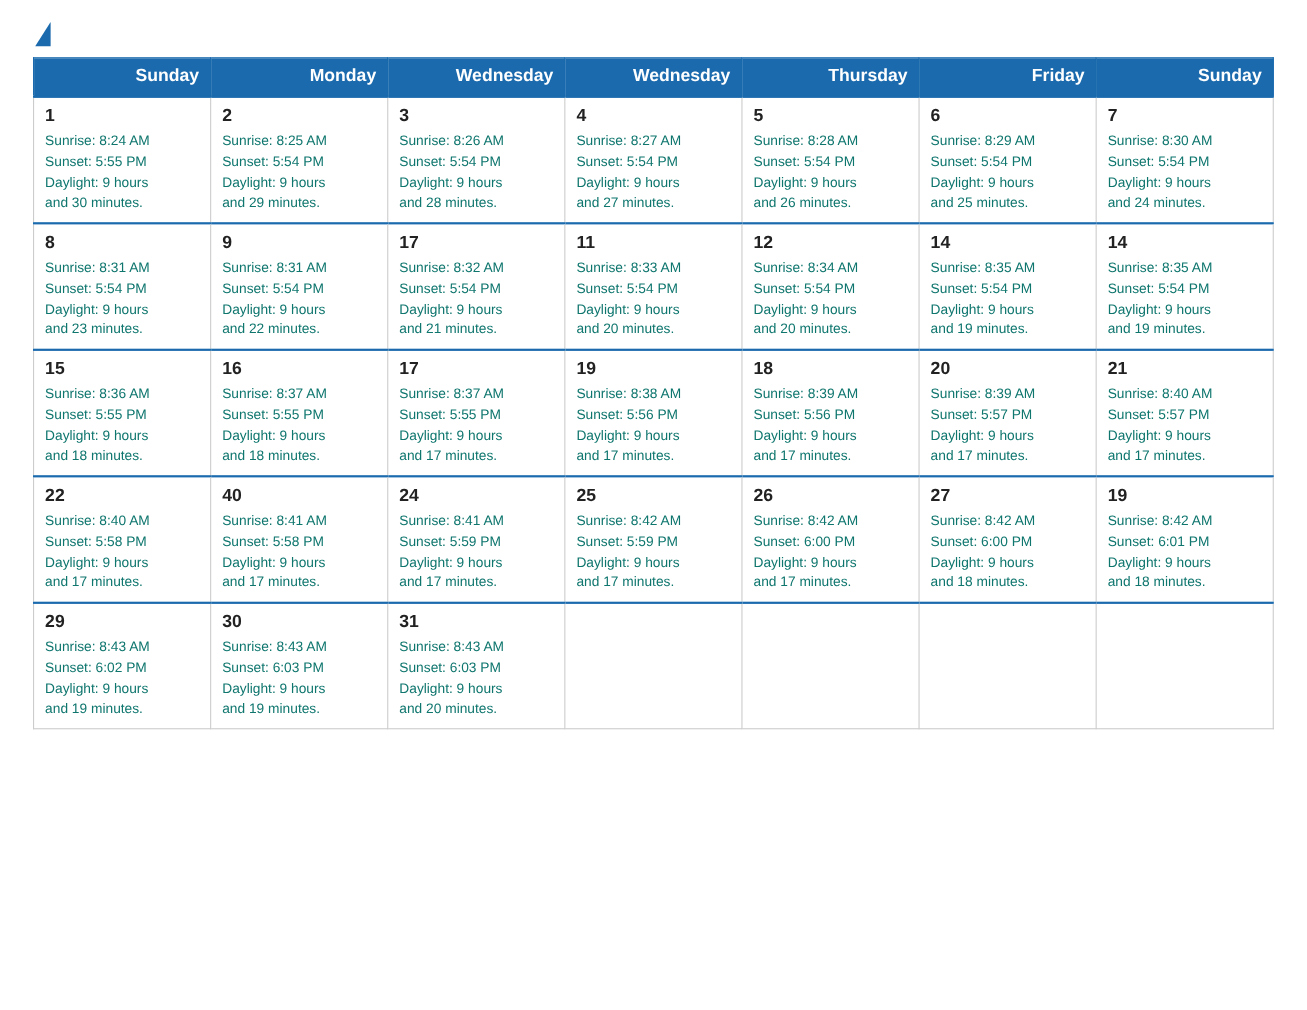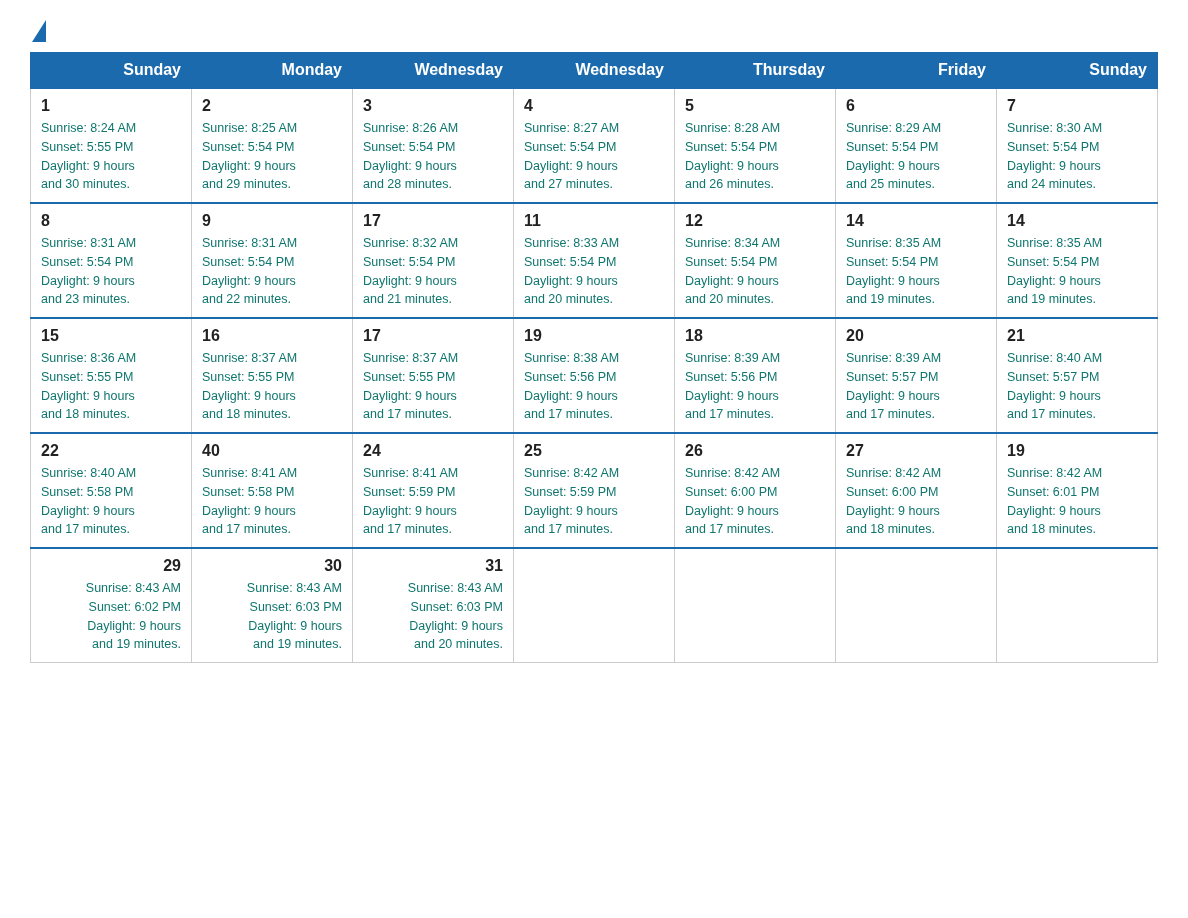--- a/index.html
+++ b/index.html
@@ -96,21 +96,20 @@
     .day-info {
       font-size: 12.5px;
       line-height: 1.5;
       color: #0f766e;
     }
     .calendar tr td {
       border-bottom: none;
     }
     .calendar tr:last-child td {
       border-bottom: 1px solid #ccc;
-      text-align: right;
     }
   </style>
 </head>
 <body>
 
 <div class="header">
   <div class="logo">
     <div class="logo-text">
       <span class="logo-general"></span>
       <span class="logo-triangle"></span>

